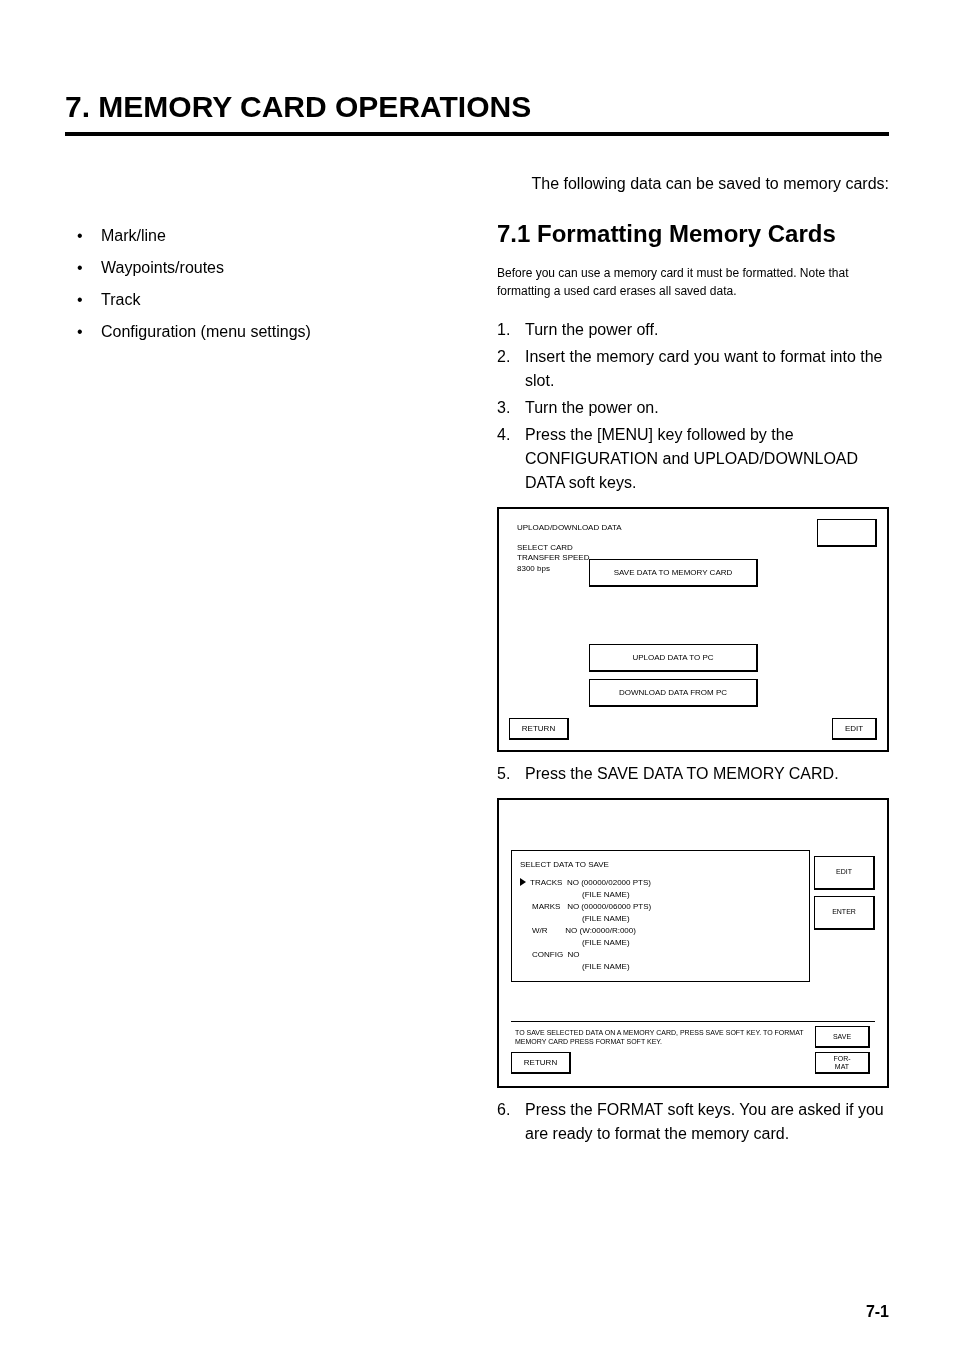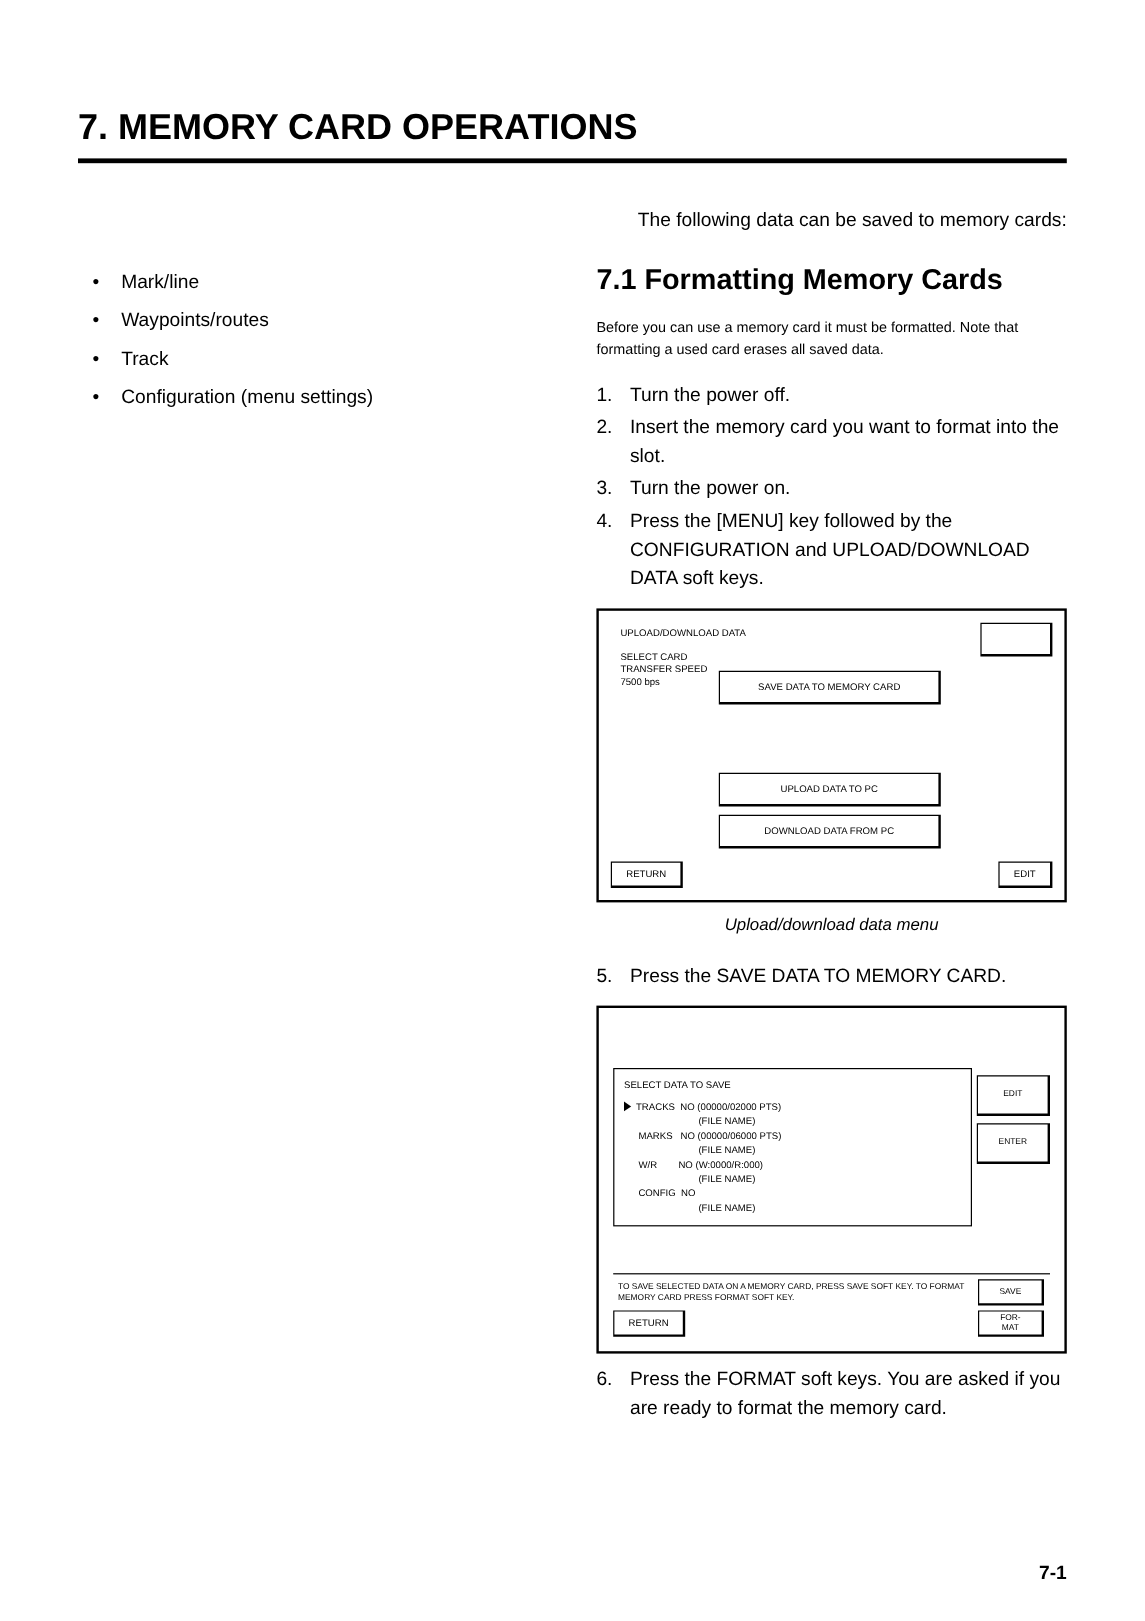--- a/index.html
+++ b/index.html
@@ -115,22 +115,22 @@
     }
     .d1-sub {
       position: absolute;
       top: 34px;
       left: 18px;
       font-size: 8px;
       line-height: 1.3;
     }
     .d1-btn {
       position: absolute;
-      left: 100px;
-      width: 185px;
+      left: 90px;
+      width: 169px;
       height: 28px;
       border: 1px solid #000;
       border-right: 2px solid #000;
       border-bottom: 2px solid #000;
       font-size: 8px;
       display: flex;
       align-items: center;
       justify-content: center;
     }
     .d1-return {
@@ -314,30 +314,29 @@
           <span class="step-num">4.</span>
           <span class="step-body">Press the [MENU] key followed by the CONFIGURATION and UPLOAD/DOWNLOAD DATA soft keys.</span>
         </div>
     </div>
 
     <div class="diagram diagram1">
       <div class="d1-title">UPLOAD/DOWNLOAD DATA</div>
       <div class="d1-sub">
         <span>SELECT CARD</span><br>
         <span>TRANSFER SPEED</span><br>
-        <span>7500 bps</span>
+        <span>8300 bps</span>
       </div>
       <div class="diagram-box softkey-right" style="top:10px;"></div>
       <div class="d1-btn" style="top:50px;">SAVE DATA TO MEMORY CARD</div>
       <div class="d1-btn" style="top:135px;">UPLOAD DATA TO PC</div>
       <div class="d1-btn" style="top:170px;">DOWNLOAD DATA FROM PC</div>
       <div class="d1-return">RETURN</div>
       <div class="d1-edit">EDIT</div>
     </div>
-    <div class="caption">Upload/download data menu</div>
 
     <div class="steps">
       <div class="step">
           <span class="step-num">5.</span>
           <span class="step-body">Press the SAVE DATA TO MEMORY CARD.</span>
         </div>
     </div>
 
     <div class="diagram diagram2">
       <div class="d2-top">

